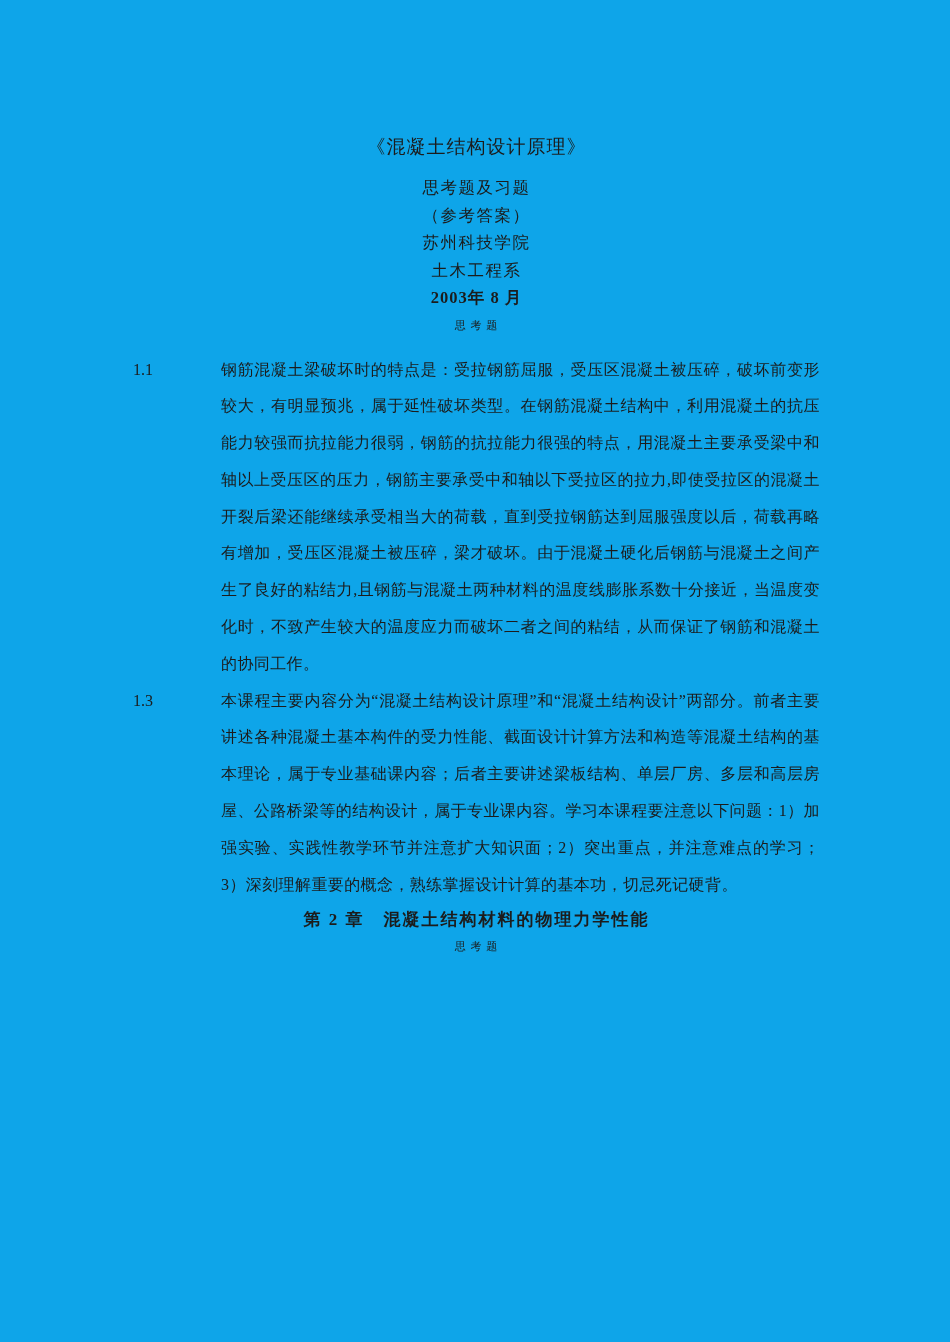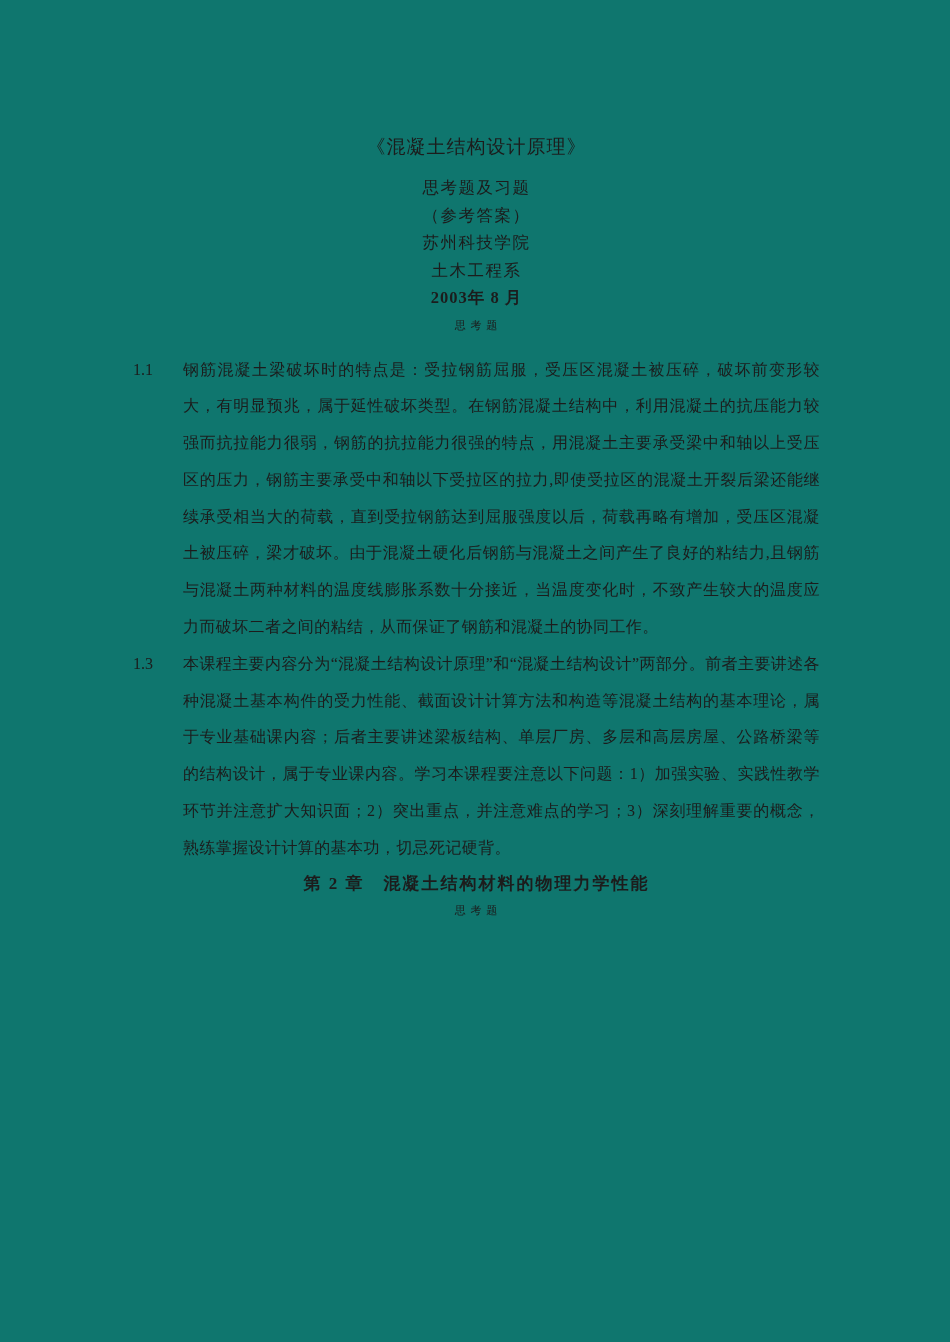--- a/index.html
+++ b/index.html
@@ -50,20 +50,21 @@
     letter-spacing: 1px;
     margin-bottom: 14px;
   }
   .problems {
     margin: 0;
   }
   .problem {
     display: flex;
     font-size: 16px;
     line-height: 36.8px;
+    gap: 38px;
   }
   .problem-number {
     flex: none;
     width: 50px;
     font-size: 16px;
   }
   .problem-text {
     flex: 1;
     text-align: justify;
     text-justify: inter-character;
@@ -84,21 +85,21 @@
   .fvar sub {
     font-size: 11px;
     line-height: 0;
     vertical-align: -4px;
     letter-spacing: 0;
   }
 </style>
 </head>
 <body>
 
-<div class="page" style="background: #0f766e; color: rgb(28, 28, 28);">
+<div class="page" style="background: #0ea5e9; color: rgb(28, 28, 28);">
 
   <div class="doc-header">
     <div class="book-title">《混凝土结构设计原理》</div>
     <div class="header-line">思考题及习题</div>
     <div class="header-line">（参考答案）</div>
     <div class="header-line">苏州科技学院</div>
     <div class="header-line">土木工程系</div>
     <div class="header-line header-date">2003年 8 月</div>
   </div>
 

